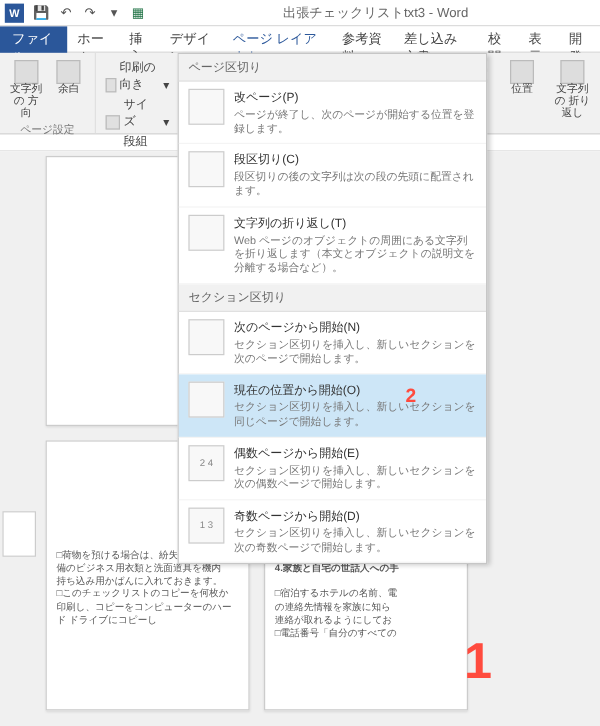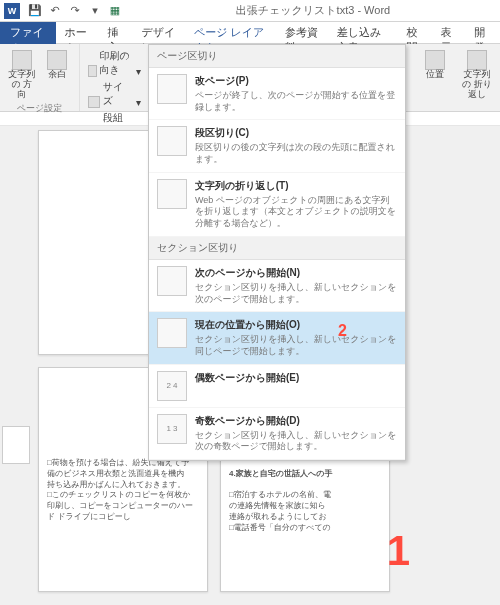--- a/index.html
+++ b/index.html
@@ -22,21 +22,21 @@
 .big-btn .txt{font-size:9px;color:#444;text-align:center;line-height:1.1}
 .small-list{display:flex;flex-direction:column;gap:1px}
 .small-item{display:flex;align-items:flex-end;gap:3px;font-size:10px;color:#444;padding:1px 2px}
 .small-item .ic{width:12px;height:12px;background:#e0e0e0;border:1px solid #bbb}
 .small-item.hl{background:#cde6f7;border:1px solid #98c7e8}
 .dropdown{position:absolute;left:148px;top:0;width:258px;background:#fff;border:1px solid #c6c6c6;box-shadow:2px 2px 4px rgba(0,0,0,.2);z-index:10}
 .dd-header{background:#f1f1f1;padding:4px 8px;font-size:10px;color:#666;border-bottom:1px solid #e0e0e0}
 .dd-item{display:flex;gap:8px;padding:6px 8px;border-bottom:1px solid #f4f4f4}
 .dd-item.hl{background:#cde6f7}
 .dd-item .dd-ic{width:30px;height:30px;border:1px solid #ccc;background:#f8f8f8;flex-shrink:0;display:flex;align-items:center;justify-content:center;font-size:8px;color:#888}
-.dd-item .dd-txt .t{font-size:10px;color:#333;font-weight:700;margin-bottom:2px}
+.dd-item .dd-txt .t{font-size:10px;color:#333;font-weight:400;margin-bottom:2px}
 .dd-item .dd-txt .d{font-size:9px;color:#777;line-height:1.3}
 .ruler{height:14px;background:#fff;border-bottom:1px solid #e6e6e6}
 .doc-area{background:#f0f0f0;height:479px;position:relative;overflow:hidden}
 .pages{position:absolute;left:38px;top:4px;display:grid;grid-template-columns:170px 170px;gap:12px}
 .page{background:#fff;border:1px solid #ccc;box-shadow:0 1px 2px rgba(0,0,0,.1);height:225px;padding:10px 8px;position:relative;font-size:8px;color:#555;line-height:1.35}
 .page .pnum{position:absolute;font-size:14px;font-weight:bold;color:#ff4b3e}
 .p2 .pnum{top:10px;right:14px}
 .p3 .pnum{top:60px;right:28px}
 .p4 .pnum{top:18px;right:28px}
 .big1{position:absolute;right:90px;bottom:30px;font-size:42px;font-weight:bold;color:#ff4b3e;z-index:5}
@@ -160,20 +160,21 @@
         <div class="dd-ic"></div>
         <div class="dd-txt">
           <div class="t">現在の位置から開始(O)</div>
           <div class="d">セクション区切りを挿入し、新しいセクションを同じページで開始します。</div>
         </div>
       </div>
     <div class="dd-item">
         <div class="dd-ic">2 4</div>
         <div class="dd-txt">
           <div class="t">偶数ページから開始(E)</div>
+          <div class="d">セクション区切りを挿入し、新しいセクションを次の偶数ページで開始します。</div>
         </div>
       </div>
     <div class="dd-item">
         <div class="dd-ic">1 3</div>
         <div class="dd-txt">
           <div class="t">奇数ページから開始(D)</div>
           <div class="d">セクション区切りを挿入し、新しいセクションを次の奇数ページで開始します。</div>
         </div>
       </div>
   </div>

